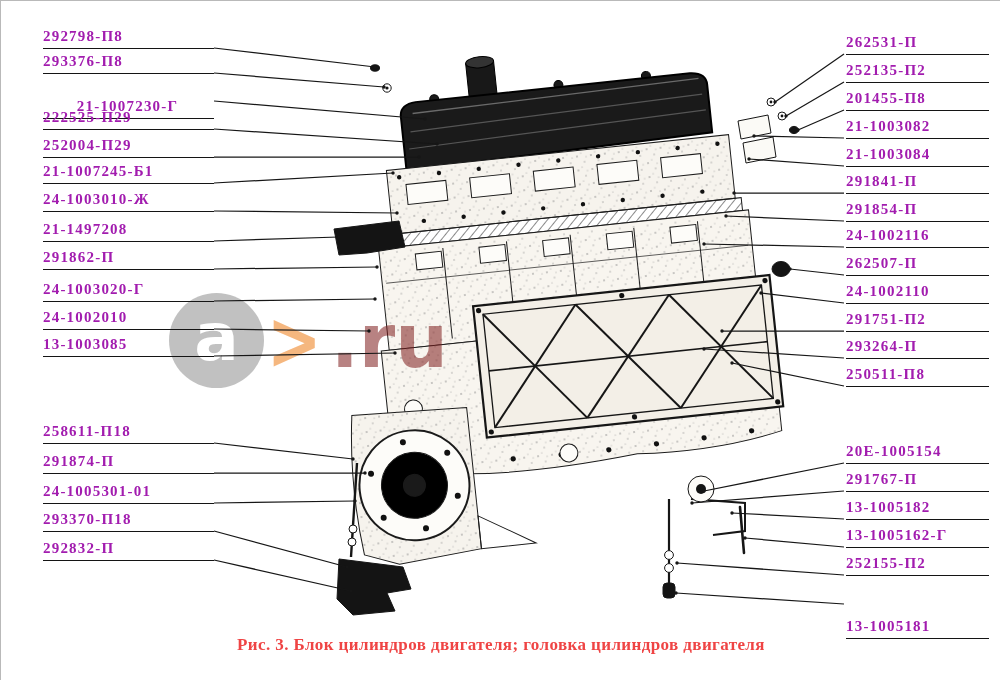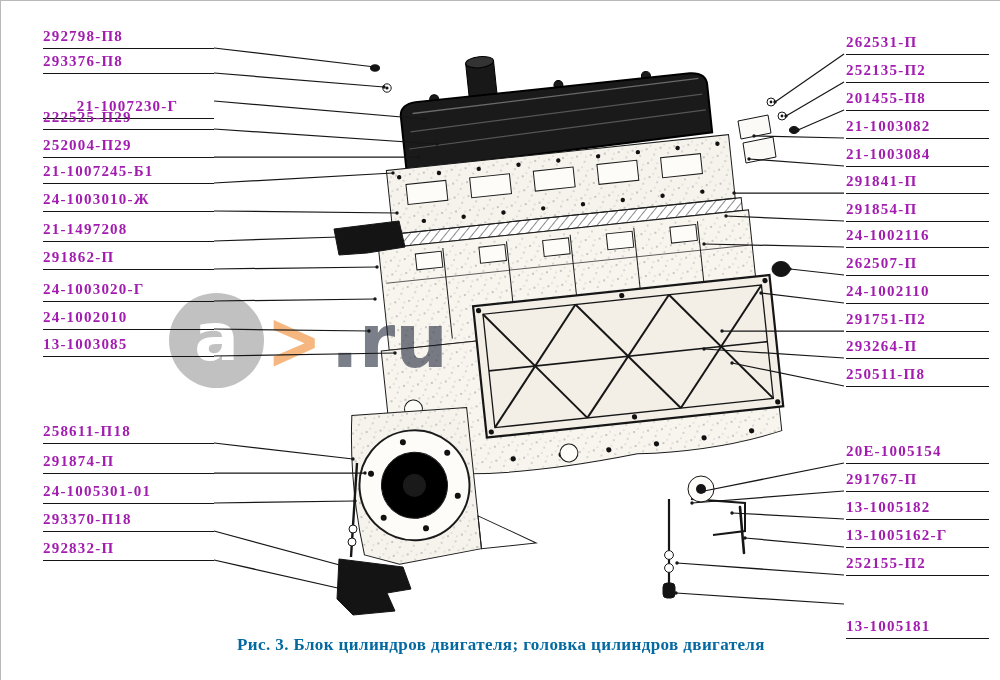--- a/index.html
+++ b/index.html
@@ -7,31 +7,31 @@
           overflow:hidden;font-family:"Liberation Serif",serif;margin:0 auto;}
   svg.layer{position:absolute;left:0;top:0;pointer-events:none;}
   #engine-svg{z-index:1;}
   #watermark{position:absolute;left:168px;top:292px;z-index:2;display:flex;align-items:center;
              opacity:0.55;pointer-events:none;white-space:nowrap;}
   .wm-circle{width:95px;height:95px;border-radius:50%;background:#8f8f8f;color:#ffffff;
              font:bold 66px "DejaVu Sans",sans-serif;display:flex;align-items:center;justify-content:center;
              padding-bottom:6px;box-sizing:border-box;}
   .wm-arrow{color:#ee7d18;font:bold 82px "DejaVu Sans",sans-serif;margin:0 2px 0 -4px;transform:scaleX(.8);}
   .wm-text{font:bold 74px "DejaVu Sans",sans-serif;color:#979797;letter-spacing:1px;}
-  .wm-suffix{font:bold 74px "DejaVu Sans",sans-serif;color:#0f172a;}
+  .wm-suffix{font:bold 74px "DejaVu Sans",sans-serif;color:#7f1d1d;}
   #leader-svg{z-index:3;}
   #leader-svg line{stroke:#161616;stroke-width:1.25;}
   #leader-svg circle{fill:#161616;}
   #labels-left,#labels-right{position:absolute;inset:0;z-index:4;pointer-events:none;}
   .part-label{position:absolute;font:bold 15px "Liberation Serif",serif;letter-spacing:1.2px;color:#a21caf;
               border-bottom:1.6px solid #141414;padding:0 2px 2px 0;white-space:nowrap;line-height:19px;}
   .part-label.left{left:42px;width:169px;}
   .part-label.right{left:845px;width:141px;}
   #caption{position:absolute;left:0;right:0;top:634px;text-align:center;z-index:5;
-           font:bold 17px "Liberation Serif",serif;color:#0369a1;letter-spacing:.4px;}
+           font:bold 17px "Liberation Serif",serif;color:#ef4444;letter-spacing:.4px;}
 </style>
 </head>
 <body>
 
 <div id="canvas">
 
   <svg id="engine-svg" class="layer" width="1000" height="680" viewBox="0 0 1000 680">
     <defs>
       <pattern id="hatch" patternUnits="userSpaceOnUse" width="7" height="7" patternTransform="rotate(45)">
         <line x1="0" y1="0" x2="0" y2="7" stroke="#3a3a3a" stroke-width="1.2"></line>

